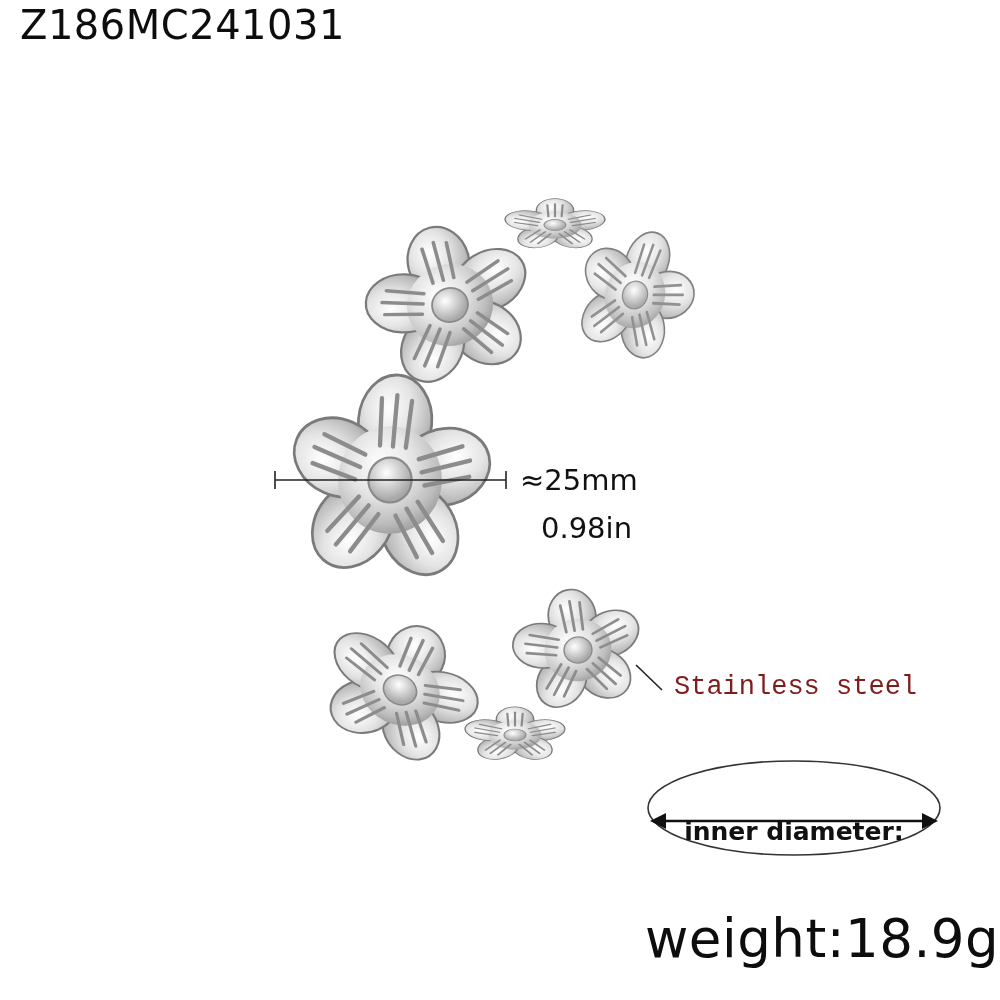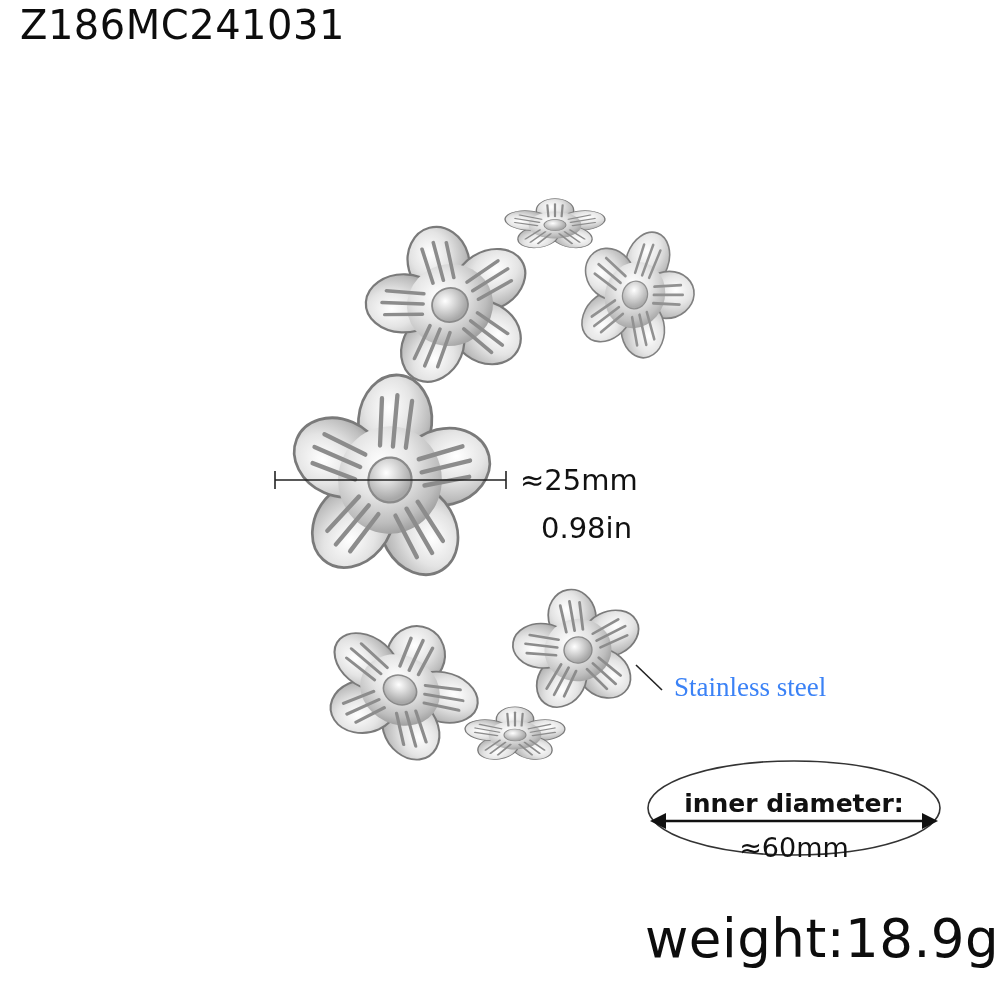--- a/index.html
+++ b/index.html
@@ -2,23 +2,23 @@
 <html><head>
   <meta charset="utf-8">
   <style>
     html, body { margin: 0; padding: 0; background: #ffffff; }
     body { width: 1000px; height: 1000px; position: relative; overflow: hidden; font-family: "DejaVu Sans", sans-serif; color: #111; }
     .sku { position: absolute; left: 20px; top: 2px; font-size: 40px; font-weight: 400; letter-spacing: 0.5px; color: #0d0d0d; font-family: "DejaVu Sans", sans-serif; }
     .bracelet { position: absolute; left: 0; top: 0; width: 1000px; height: 1000px; }
     .dim-text { position: absolute; font-size: 29px; color: #111; line-height: 28px; font-family: "DejaVu Sans", sans-serif; }
     .dim-mm { left: 520px; top: 466px; }
     .dim-in { left: 541px; top: 495px; margin-top: 19px; }
-    .material { position: absolute; left: 674px; top: 672px; font-size: 27px; color: #3b82f6; font-family: Liberation Serif, serif; }
+    .material { position: absolute; left: 674px; top: 672px; font-size: 27px; color: #7f1d1d; font-family: Liberation Mono, monospace; }
     .ellipse-wrap { position: absolute; left: 646px; top: 762px; width: 296px; height: 120px; }
-    .ellipse-label { position: absolute; left: 0; width: 296px; text-align: center; font-size: 25px; font-weight: 700; color: #111; font-family: "DejaVu Sans", sans-serif; }
+    .ellipse-label { position: absolute; left: 0; width: 296px; text-align: center; font-size: 25px; font-weight: 700; color: #111; font-family: "DejaVu Sans", sans-serif; margin-top: 28px; }
     .ellipse-label.top { top: 27px; }
     .ellipse-label.bottom { top: 70px; font-weight: 400; font-size: 27px; }
     .weight { position: absolute; left: 645px; top: 908px; font-size: 53px; font-weight: 400; color: #0d0d0d; font-family: "DejaVu Sans", sans-serif; letter-spacing: 0.5px; }
   </style>
 </head>
 <body>
 
 <div class="sku">Z186MC241031</div>
 
 <svg class="bracelet" viewBox="0 0 1000 1000" xmlns="http://www.w3.org/2000/svg">
@@ -116,16 +116,15 @@
   </g>
 </svg>
 
 <div class="dim-text dim-mm">≈25mm</div>
 <div class="dim-text dim-in">0.98in</div>
 
 <div class="material">Stainless steel</div>
 
 <div class="ellipse-wrap">
   <div class="ellipse-label top">inner diameter:</div>
-  <div class="ellipse-label bottom">≈60mm</div>
 </div>
 
 <div class="weight">weight:18.9g</div>
 
 </body></html>

